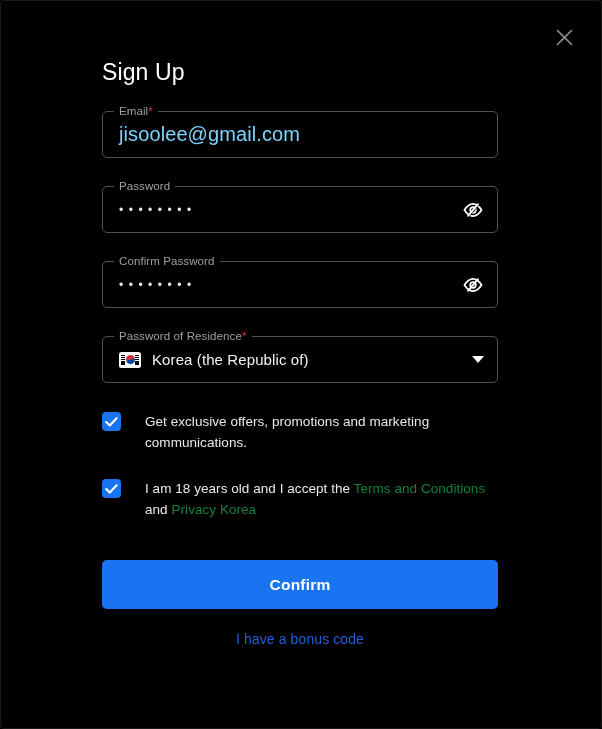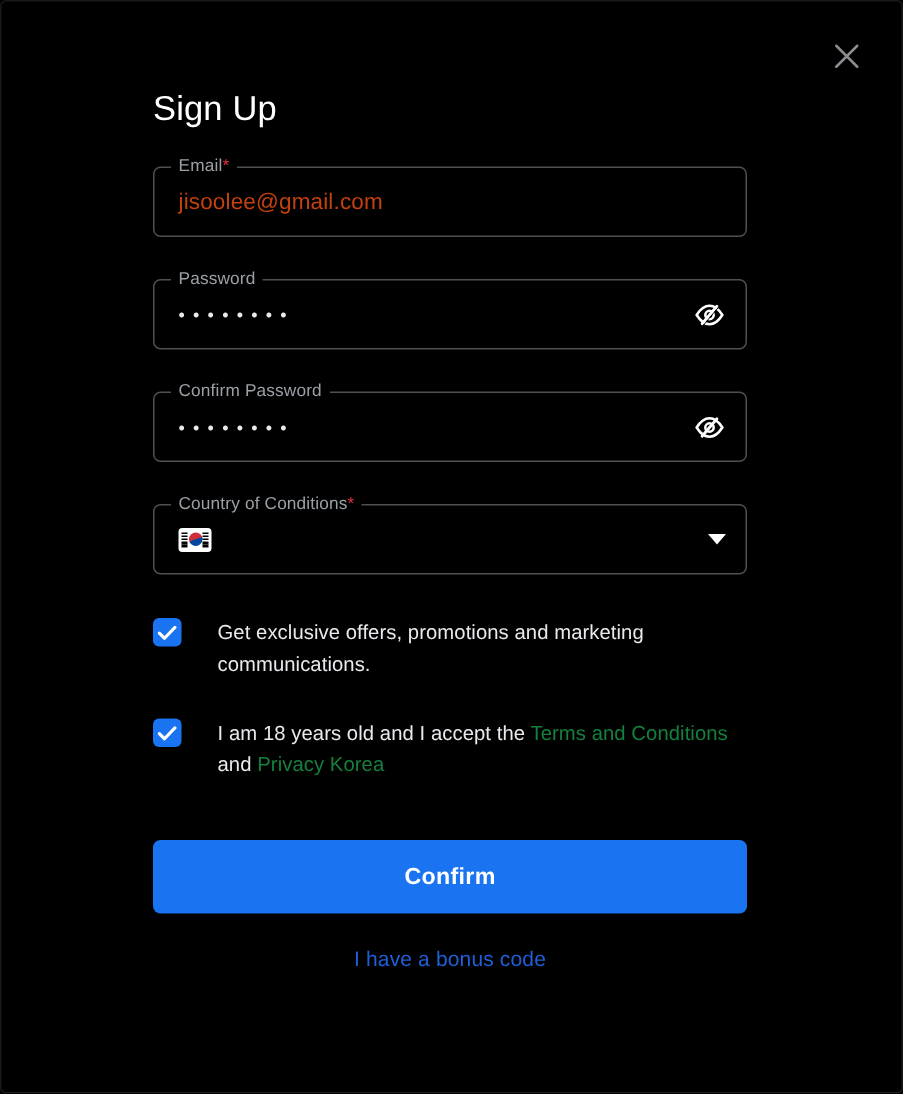--- a/index.html
+++ b/index.html
@@ -88,22 +88,22 @@
     letter-spacing: 0.1px;
   }
   .req { color: #e5333b; }
 
   .field-value {
     position: absolute;
     left: 17px;
     top: 0;
     height: 47px;
     line-height: 47px;
-    font-size: 15px;
-    color: #c2410c;
+    font-size: 20px;
+    color: #7dd3fc;
     letter-spacing: 0.1px;
   }
   .field-value.dots {
     font-size: 12px;
     letter-spacing: 5.5px;
     color: #e8eaed;
     line-height: 49px;
   }
 
   .field-adorn {
@@ -324,35 +324,36 @@
           <path d="M2.5 10 C5.5 5.2, 9 3.2, 12 3.2 C15 3.2, 18.5 5.2, 21.5 10 C18.5 14.8, 15 16.8, 12 16.8 C9 16.8, 5.5 14.8, 2.5 10 Z" fill="none" stroke="#ffffff" stroke-width="1.9"></path>
           <circle cx="12" cy="10" r="3.1" fill="none" stroke="#ffffff" stroke-width="1.9"></circle>
           <path d="M6.5 16.5 L17.5 3.5" stroke="#ffffff" stroke-width="2.1" stroke-linecap="round"></path>
         </svg>
       </div>
     </div>
 
     
     <div class="field">
       <div class="field-box"></div>
-      <div class="field-legend"><span>Country of Conditions</span><span class="req">*</span></div>
+      <div class="field-legend"><span>Password of Residence</span><span class="req">*</span></div>
       <div class="country-inner">
         <span class="flag">
           <span class="taegeuk-top"></span>
           <span class="tri t1"></span>
             <span class="tri t2"></span>
             <span class="tri t3"></span>
           <span class="tri t4"></span>
             <span class="tri t5"></span>
             <span class="tri t6"></span>
           <span class="tri t7"></span>
             <span class="tri t8"></span>
           <span class="tri t9"></span>
             <span class="tri t10"></span>
         </span>
+        <span class="country-text">Korea (the Republic of)</span>
       </div>
       <div class="field-adorn">
         <span class="caret"></span>
       </div>
     </div>
 
     
 
     
     <div class="check-row first">

